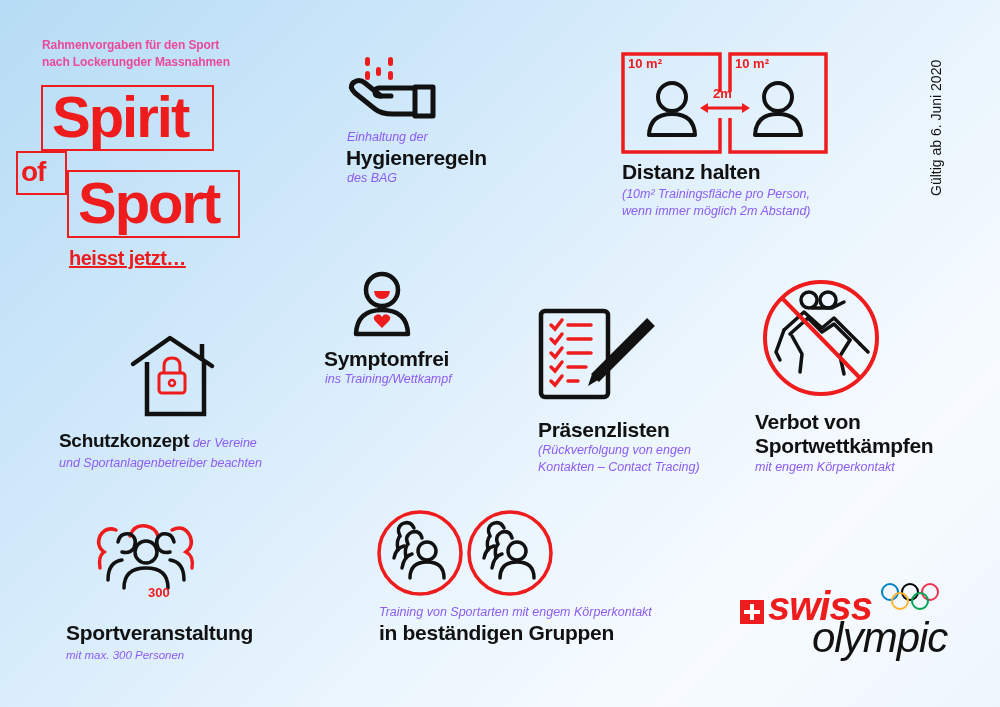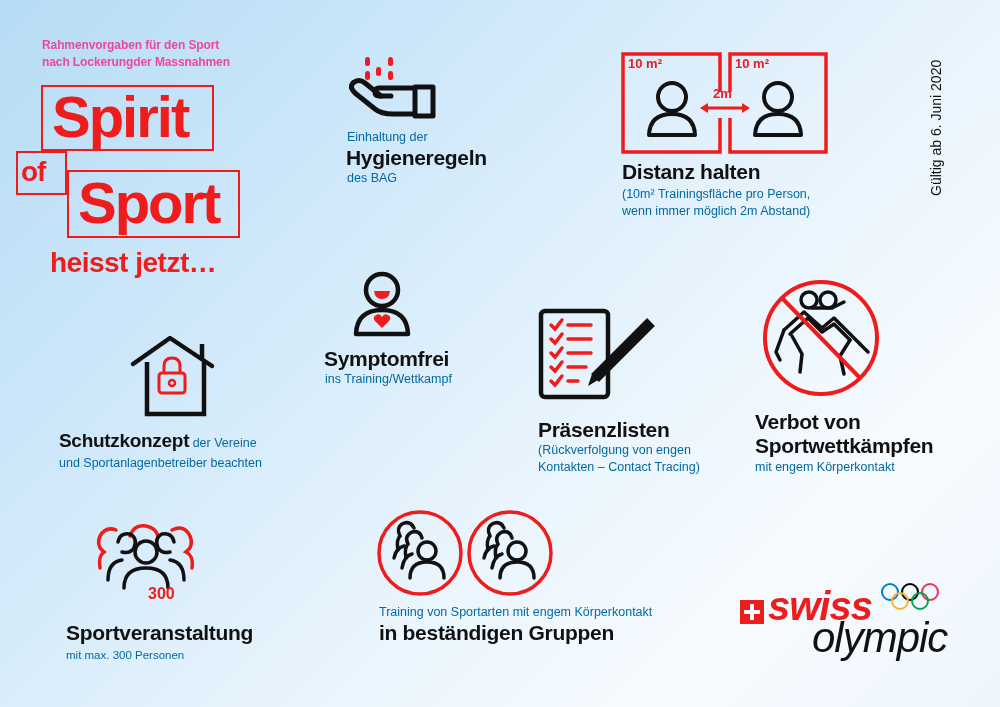--- a/index.html
+++ b/index.html
@@ -5,23 +5,23 @@
   html, body { margin:0; padding:0; }
   body {
     width:1000px; height:707px; overflow:hidden; position:relative;
     font-family:"Liberation Sans", sans-serif;
     background: linear-gradient(135deg, #b6dcf5 0%, #cfe8fa 30%, #eaf5fd 60%, #f7fbff 80%, #eef6fd 100%);
   }
   .abs { position:absolute; }
   .intro { left:42px; top:37px; font-size:12px; font-weight:bold; color:#ec4899; line-height:17px; letter-spacing:-0.1px; }
   .box { position:absolute; border:2px solid #ee1c1c; box-sizing:border-box; }
   .big-red { position:absolute; color:#ee1c1c; font-weight:bold; letter-spacing:-2px;text-align:center; }
-  .heisst { left:50px; top:247px; font-size:28px; font-weight:bold; color:#ee1c1c; letter-spacing:-0.5px; }
+  .heisst { left:69px; top:247px; font-size:20px; font-weight:bold; color:#ee1c1c; letter-spacing:-0.5px;text-decoration:underline; }
   .gueltig { left:928px; top:196px; transform-origin:0 0; transform:rotate(-90deg); font-size:14px; color:#111; white-space:nowrap; }
-  .t-small { font-size:12.5px; color:#0369a1; line-height:17px; }
+  .t-small { font-size:12.5px; color:#8b5cf6; line-height:17px;font-style:italic; }
   .t-bold { font-size:21px; font-weight:bold; color:#111; line-height:24px; letter-spacing:-0.3px; }
   .t-bold2 { font-size:19px; font-weight:bold; color:#111; line-height:22px; letter-spacing:-0.3px; }
   svg { position:absolute; overflow:visible; }
   .swiss { left:740px; top:586px; font-size:40px; font-weight:bold; font-style:italic; color:#ee1c1c; letter-spacing:-1px; line-height:40px; }
   .olympic { left:812px; top:617px; font-size:42px; font-style:italic; color:#111; letter-spacing:-1px; line-height:42px; }
 </style>
 </head>
 <body>
 
 <div class="abs intro">
@@ -142,21 +142,21 @@
   </g>
   <g fill="none" stroke="#111" stroke-width="3.5" stroke-linecap="round">
     <path d="M30 20 Q32 10 42 12 Q50 16 46 26 Q42 32 34 30"></path>
     <path d="M20 58 Q20 40 34 38"></path>
     <path d="M86 20 Q84 10 74 12 Q66 16 70 26 Q74 32 82 30"></path>
     <path d="M96 58 Q96 40 82 38"></path>
     <circle cx="58" cy="30" r="11"></circle>
     <path d="M36 66 Q36 46 58 46 Q80 46 80 66"></path>
   </g>
 </svg>
-<div class="abs" style="left:148px;top:585px;font-size:16px;font-weight:bold;color:#ee1c1c;">300</div>
+<div class="abs" style="left:148px;top:585px;font-size:13px;font-weight:bold;color:#ee1c1c;">300</div>
 <div class="abs t-bold" style="left:66px;top:621px;">Sportveranstaltung</div>
 <div class="abs t-small" style="left:66px;top:647px;font-size:11.5px;">mit  max. 300 Personen</div>
 
 <svg style="left:374px;top:508px;" width="184" height="92" viewBox="0 0 184 92">
   <g id="grp">
     <circle cx="46" cy="45" r="41" fill="none" stroke="#ee1c1c" stroke-width="3.5"></circle>
     <g fill="none" stroke="#111" stroke-width="3.5" stroke-linecap="round">
       <path d="M24 42 Q22 32 26 28 Q22 20 28 16 Q36 12 40 20"></path>
       <path d="M20 50 Q22 40 30 38"></path>
       <path d="M32 50 Q30 40 34 36 Q30 28 38 24 Q46 22 48 30"></path>

